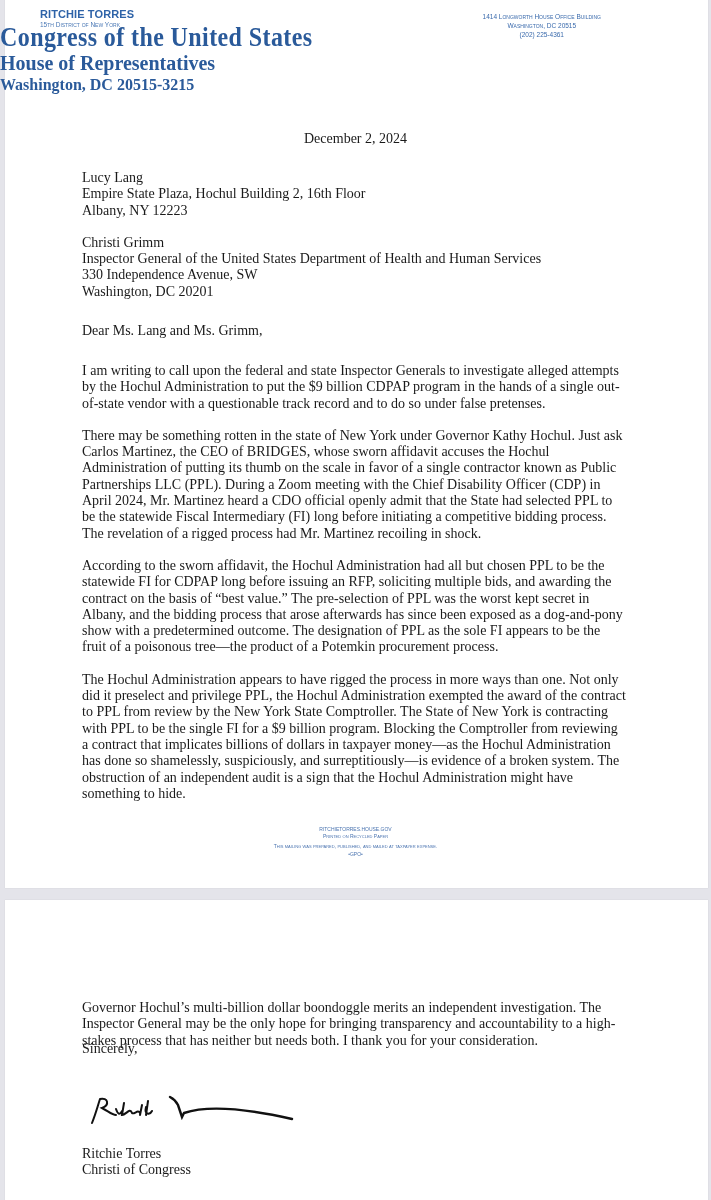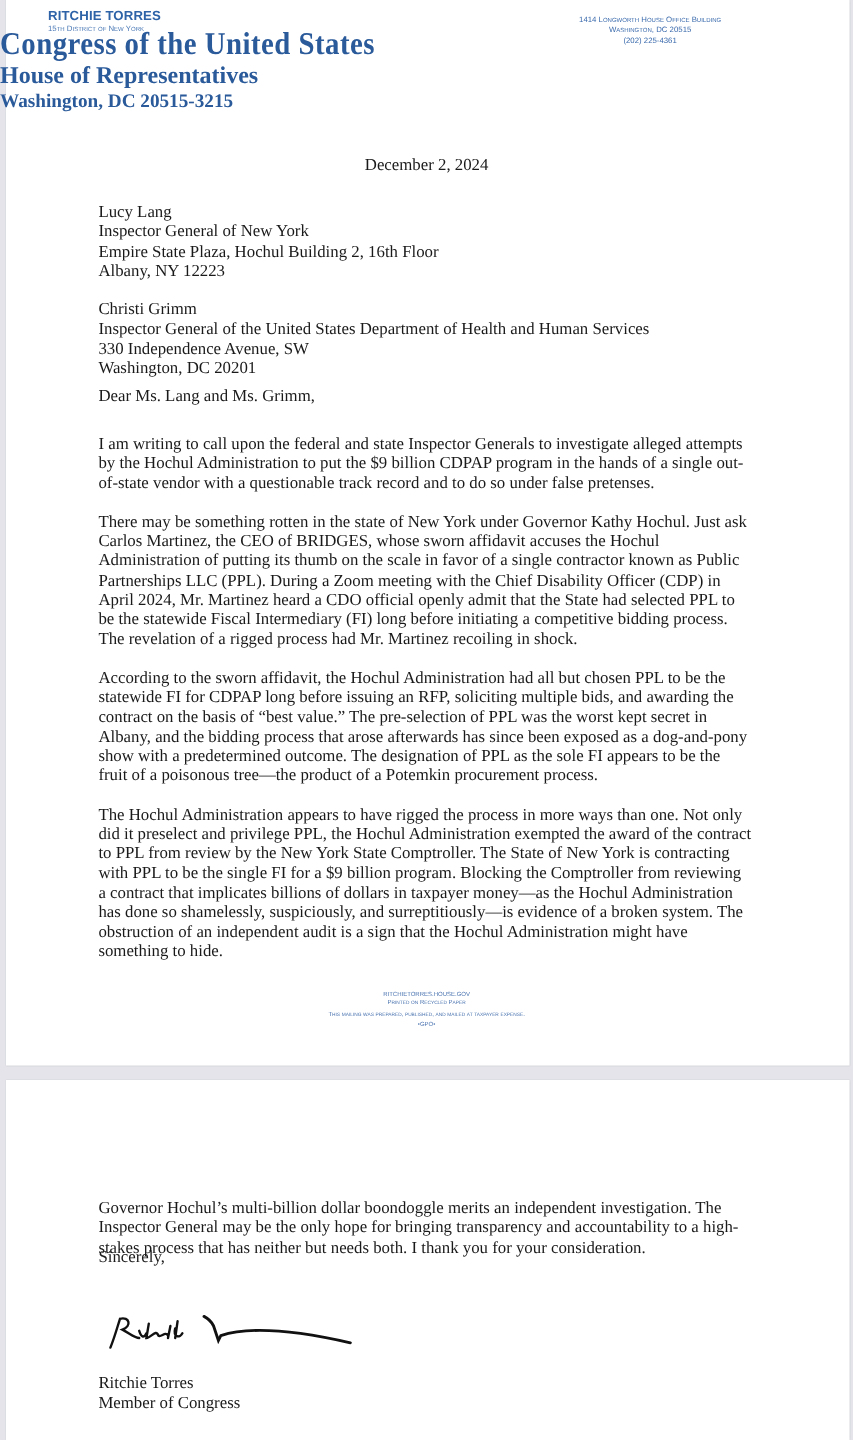--- a/index.html
+++ b/index.html
@@ -94,21 +94,20 @@
   <div class="lh-congress">Congress of the United States</div>
   <div class="lh-house">House of Representatives</div>
   <div class="lh-city">Washington, DC 20515-3215</div>
 </div>
 
 <div class="date">December 2, 2024</div>
 
 <div class="body-text addr">
   <p>
     <span>Lucy Lang</span>
-    <span>Inspector General of New York</span>
     <span>Empire State Plaza, Hochul Building 2, 16th Floor</span>
     <span>Albany, NY 12223</span>
   </p>
   <p>
     <span>Christi Grimm</span>
     <span>Inspector General of the United States Department of Health and Human Services</span>
     <span>330 Independence Avenue, SW</span>
     <span>Washington, DC 20201</span>
   </p>
 </div>
@@ -132,14 +131,14 @@
 <div class="body-text p2-text">Governor Hochul’s multi-billion dollar boondoggle merits an independent investigation. The Inspector General may be the only hope for bringing transparency and accountability to a high-stakes process that has neither but needs both. I thank you for your consideration.</div>
 <div class="closing">Sincerely,</div>
 <div class="signature">
   <svg width="210" height="36" viewBox="0 0 210 36">
     <path d="M4 30 C8 20 10 12 12 6 M12 6 C20 4 22 12 14 15 C20 18 24 22 28 22 M28 16 C30 22 32 22 34 18 M36 10 L34 22 C38 22 42 14 44 20 C46 22 50 16 52 20 M54 12 L52 22 M58 14 C56 22 62 22 64 18 M60 8 L58 22" stroke="#111" stroke-width="2" fill="none" stroke-linecap="round"></path>
     <path d="M82 4 C86 6 88 8 90 12 L94 24 L96 20 C120 12 160 16 204 26" stroke="#111" stroke-width="2.4" fill="none" stroke-linecap="round"></path>
   </svg>
 </div>
 <div class="signer">
   <span>Ritchie Torres</span>
-  <span>Member of Congress</span>
+  <span>Christi of Congress</span>
 </div>
 
 </body></html>

